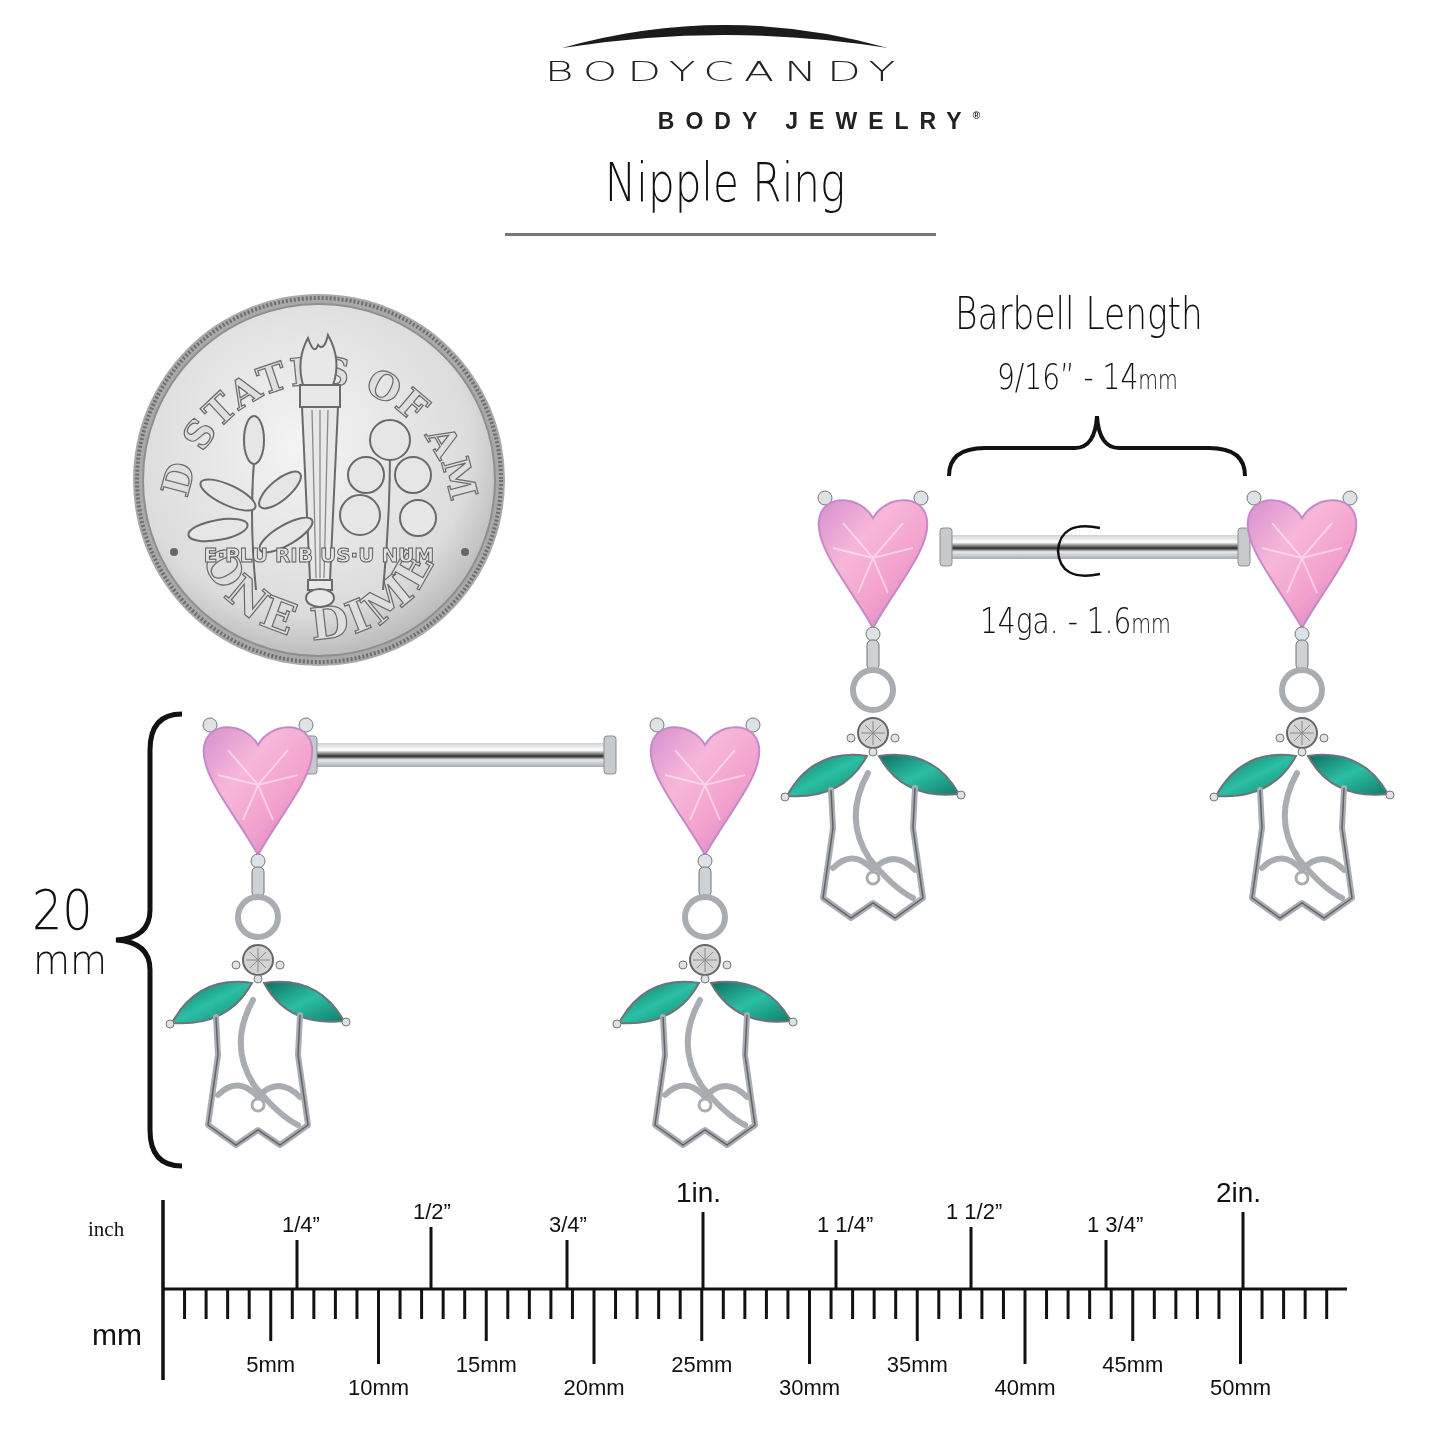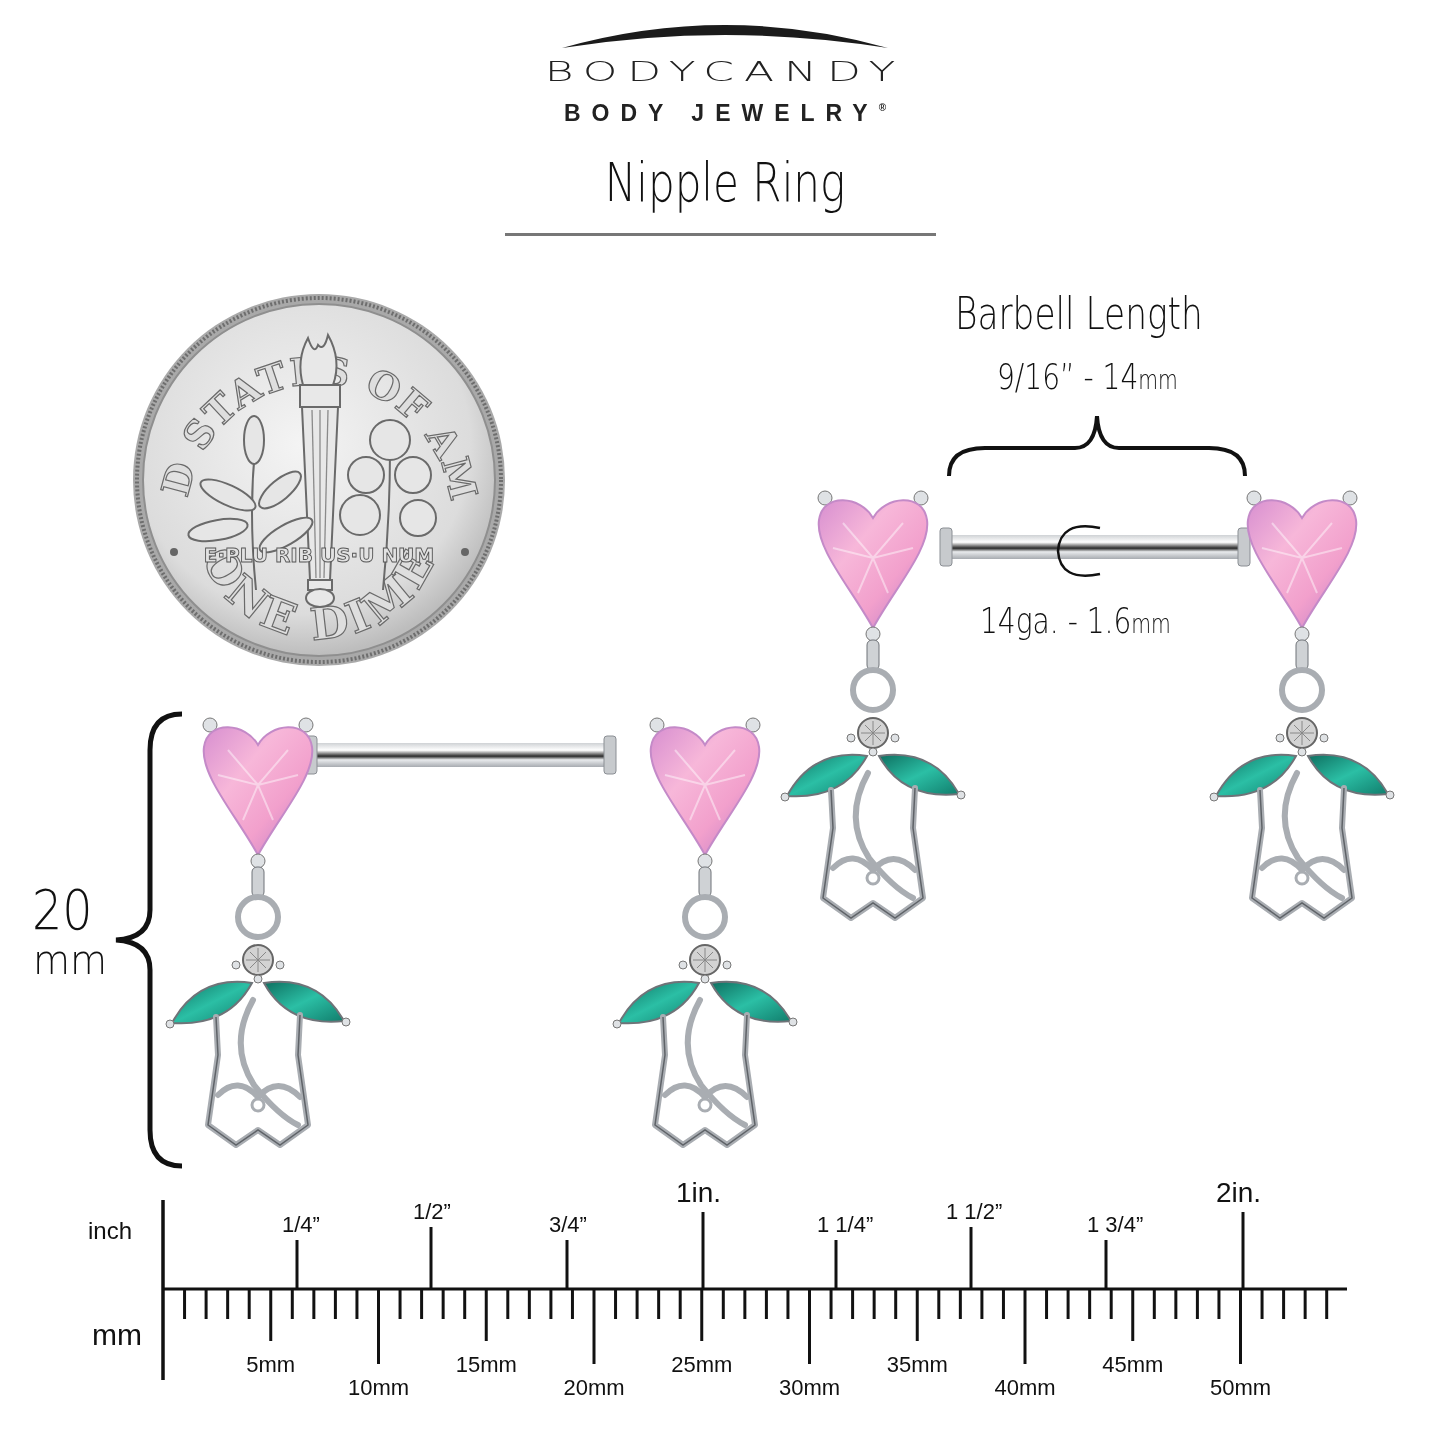--- a/index.html
+++ b/index.html
@@ -4,21 +4,21 @@
 <style>
   html, body { margin: 0; padding: 0; background: #ffffff; }
   body { width: 1445px; height: 1445px; position: relative; overflow: hidden;
          font-family: "DejaVu Sans", sans-serif; color: #111; }
   .abs { position: absolute; }
   .logo-arc { left: 560px; top: 20px; width: 330px; height: 30px; }
   .logo-word { left: 470px; top: 58px; width: 510px; text-align: center;
                font-family: "DejaVu Sans", sans-serif; font-size: 44px; font-weight: 300;
                letter-spacing: 10px; color: #222; transform: scaleY(0.62); transform-origin: top center;
                line-height: 44px; }
-  .logo-sub { left: 470px; top: 100px; width: 510px; text-align: center;
+  .logo-sub { left: 470px; top: 108px; width: 510px; text-align: right;
               font-family: "Liberation Sans", sans-serif; font-weight: 700; font-size: 23px;
               letter-spacing: 11px; color: #222; }
   .logo-sub sup { font-size: 10px; letter-spacing: 0; vertical-align: 10px; }
   .title { left: 480px; top: 148px; width: 490px; text-align: center;
            font-family: "DejaVu Sans", sans-serif; font-size: 54px; font-weight: 300;
            color: #111; transform: scaleX(0.78); transform-origin: center; line-height: 70px; }
   .title-rule { left: 505px; top: 233px; width: 431px; height: 3px; background: #777; }
 
   .cond { font-family: "DejaVu Sans", sans-serif; font-weight: 300; color: #111;
           transform-origin: left top; white-space: nowrap; }
@@ -273,14 +273,14 @@
     <text x="676" y="1202" font-size="28" class="rl">1in.</text>
     <line x1="836" y1="1240" x2="836" y2="1289" stroke="#111" stroke-width="3"></line>
     <text x="817" y="1232" font-size="22" class="rl">1 1/4”</text>
     <line x1="971" y1="1227" x2="971" y2="1289" stroke="#111" stroke-width="3"></line>
     <text x="946" y="1219" font-size="22" class="rl">1 1/2”</text>
     <line x1="1106" y1="1240" x2="1106" y2="1289" stroke="#111" stroke-width="3"></line>
     <text x="1087" y="1232" font-size="22" class="rl">1 3/4”</text>
     <line x1="1243" y1="1212" x2="1243" y2="1289" stroke="#111" stroke-width="3"></line>
     <text x="1216" y="1202" font-size="28" class="rl">2in.</text>
   </svg>
-<div class="abs" style="left:88px;top:1217px;font-family:Liberation Sans, sans-serif;font-size:24px;">inch</div>
+<div class="abs" style="left:88px;top:1217px;font-family:Liberation Serif, serif;font-size:21px;">inch</div>
 <div class="abs" style="left:92px;top:1318px;font-family:'Liberation Sans',sans-serif;font-size:30px;">mm</div>
 
 </body></html>

